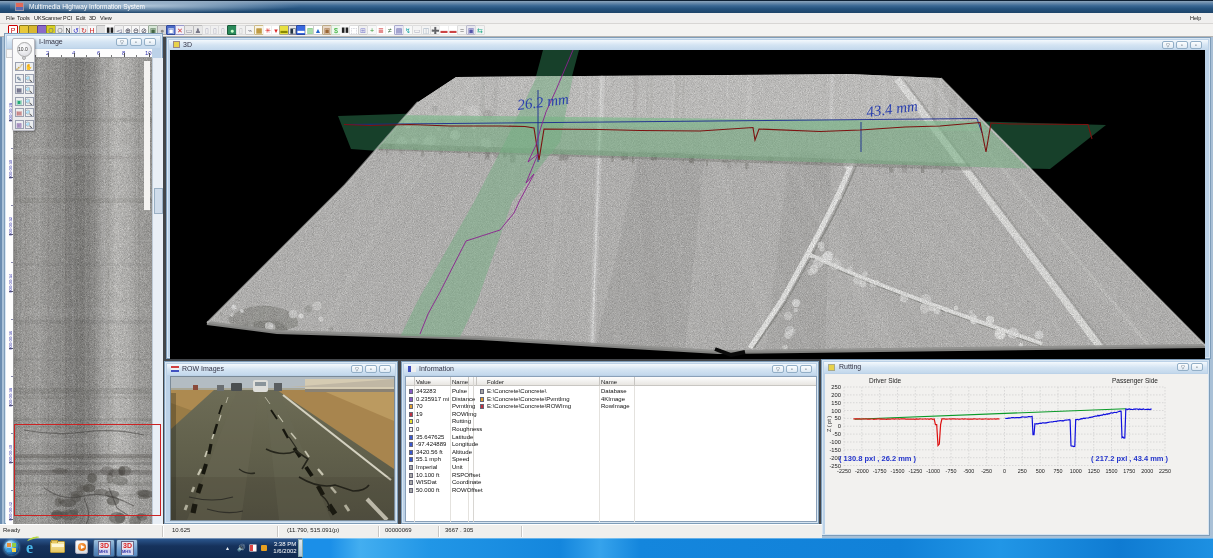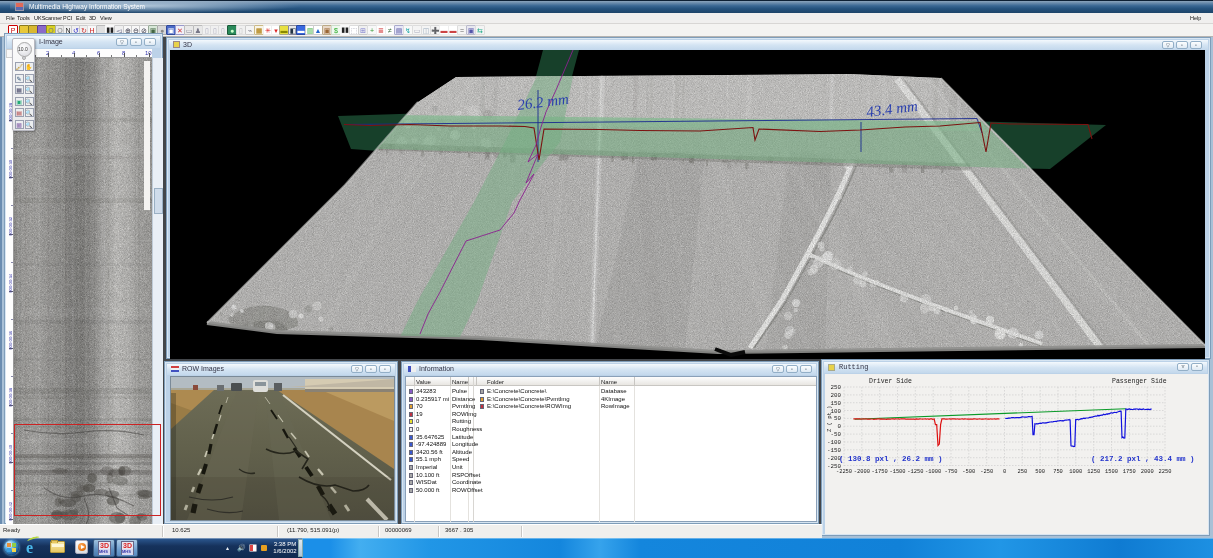--- a/index.html
+++ b/index.html
@@ -715,21 +715,21 @@
         <div class="abs irow" style="left:81px;top:11.0px;">E:\Concrete\Concrete\</div>
         <div class="abs irow" style="left:195px;top:11.0px;">Database</div>
         <div class="abs" style="left:74px;top:19.6px;width:4px;height:5px;background:#e0a030;border:1px solid #667"></div>
         <div class="abs irow" style="left:81px;top:18.6px;">E:\Concrete\Concrete\Pvmtlmg</div>
         <div class="abs irow" style="left:195px;top:18.6px;">4KImage</div>
         <div class="abs" style="left:74px;top:27.2px;width:4px;height:5px;background:#c03040;border:1px solid #667"></div>
         <div class="abs irow" style="left:81px;top:26.2px;">E:\Concrete\Concrete\ROWImg</div>
         <div class="abs irow" style="left:195px;top:26.2px;">RowImage</div>
  </div>
 </div>
-<div class="win" id="win-rut" style="left:821px;top:359px;width:389px;height:177px;font-family:Liberation Mono, monospace;">
+<div class="win" id="win-rut" style="left:821px;top:359px;width:389px;height:177px;">
  <div class="wtitle" style="height:11px;">
         <span class="wicon" style="left:4px;top:2px;width:7px;height:7px;background:#e8d24a;border:1px solid #aa8"></span>
         <span class="wname" style="left:15px;top:1px;color:#334">Rutting</span>
   <div class="wbtns" style="top:1px;right:4px">
           <div class="wbtn">▽</div>
           <div class="wbtn">▫</div>
         </div>
  </div>
  <div class="abs" style="left:3px;top:14px;width:383px;height:160px;background:#f2f1ef"><svg width="383" height="160" xmlns="http://www.w3.org/2000/svg">
           <rect width="383" height="160" fill="#f2f1ef"></rect>

